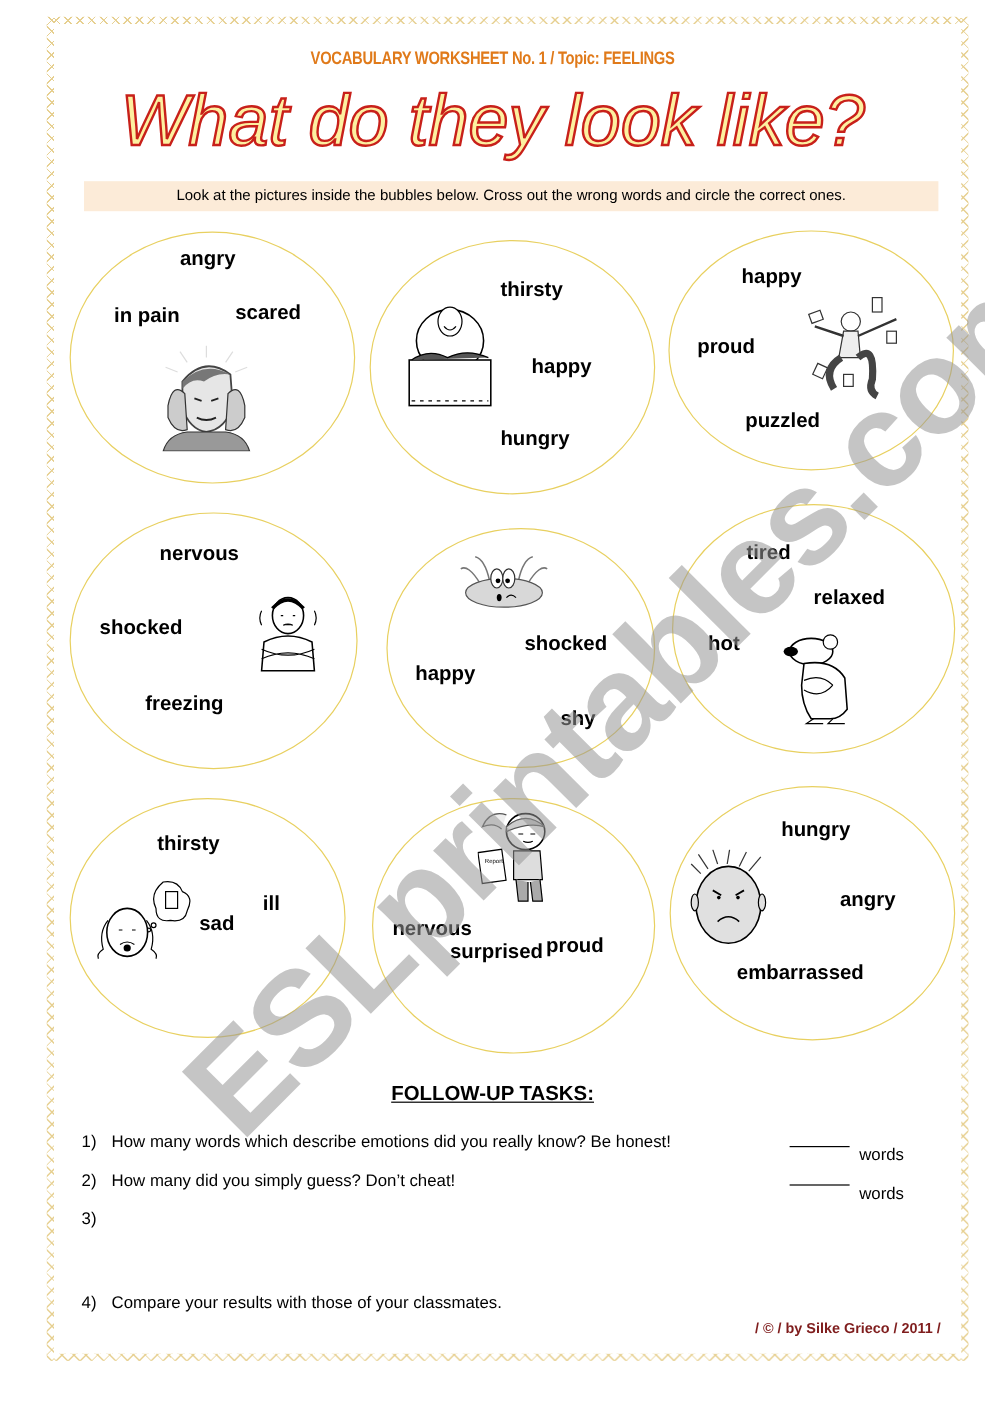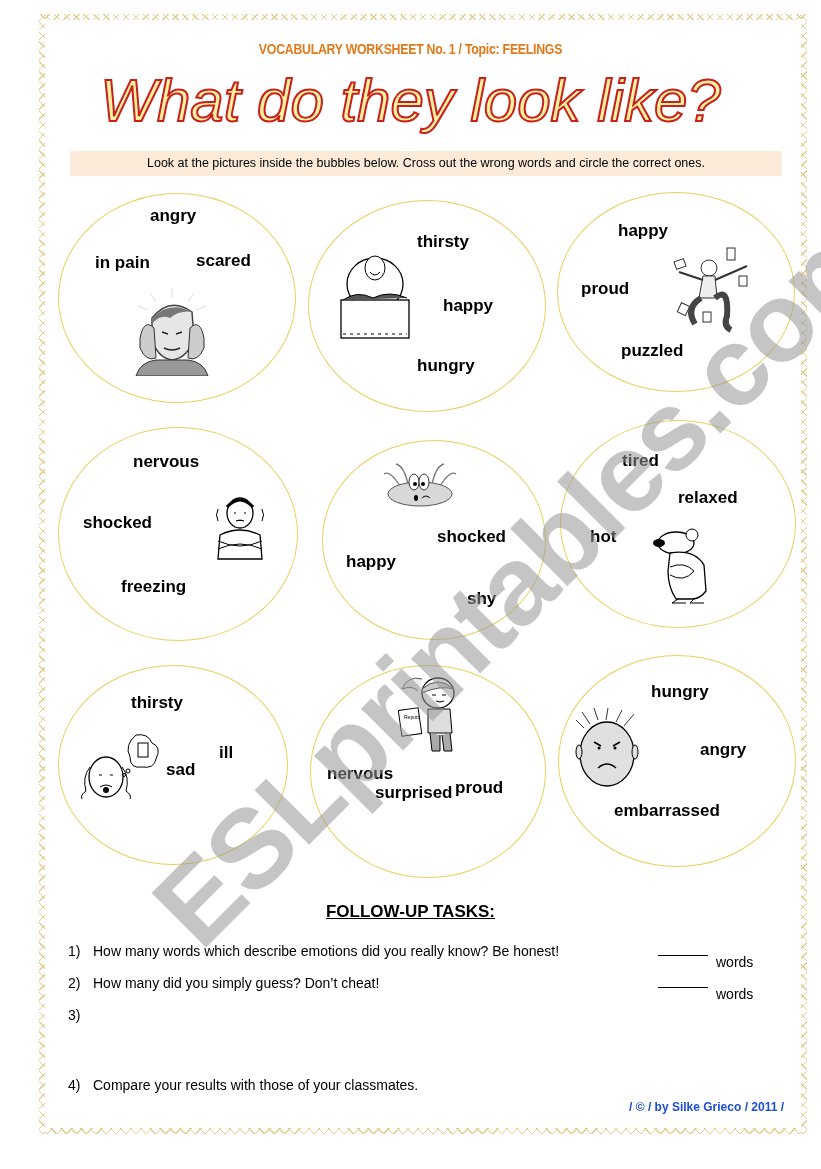--- a/index.html
+++ b/index.html
@@ -59,21 +59,21 @@
       position: absolute; left: 68px; font-size: 14px; line-height: 21px; width: 700px;
       font-family: "Liberation Sans", sans-serif;
     }
     .task .num { position: absolute; left: 0; }
     .task .txt { position: absolute; left: 25px; width: 680px; }
     .task .blank {
       position: absolute; left: 590px; width: 50px; border-bottom: 1px solid #000; top: 14px;
     }
     .task .unit { position: absolute; left: 648px; margin-top: 11px; }
     .credit {
-      position: absolute; right: 37px; top: 1100px; font-size: 12px; color: #1d4ed8; font-weight: bold;
+      position: absolute; right: 37px; top: 1100px; font-size: 12px; color: #7f1d1d; font-weight: bold;
     }
   </style>
 </head>
 <body>
 
 <div class="page-border"></div>
 <div class="page-inner"></div>
 
 <div class="subtitle">VOCABULARY WORKSHEET No. 1 / Topic: FEELINGS</div>
 <div class="title">What do they look like?</div>

